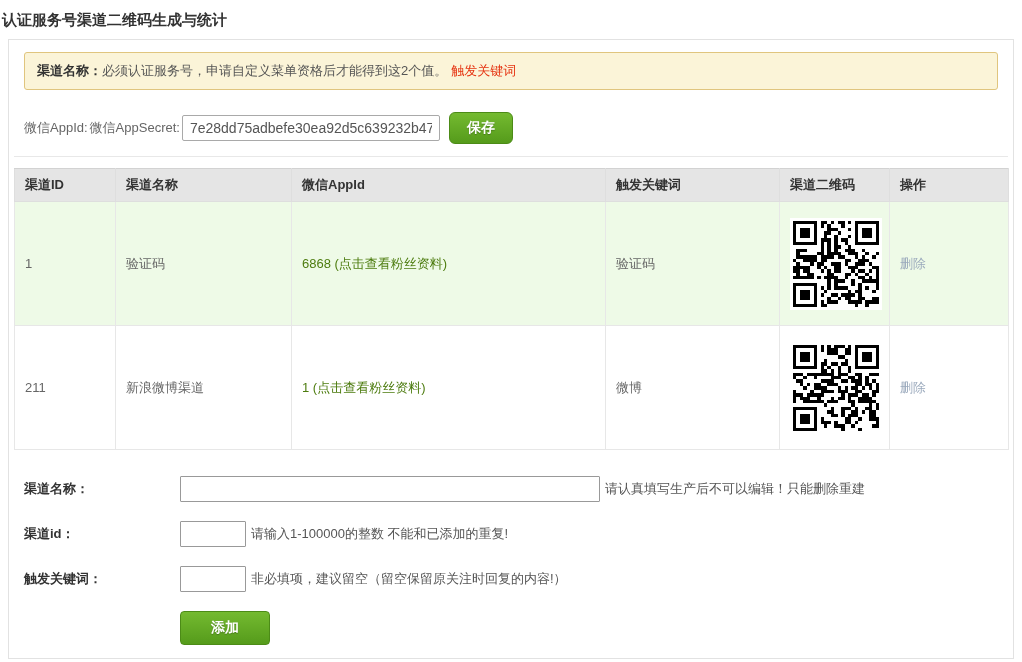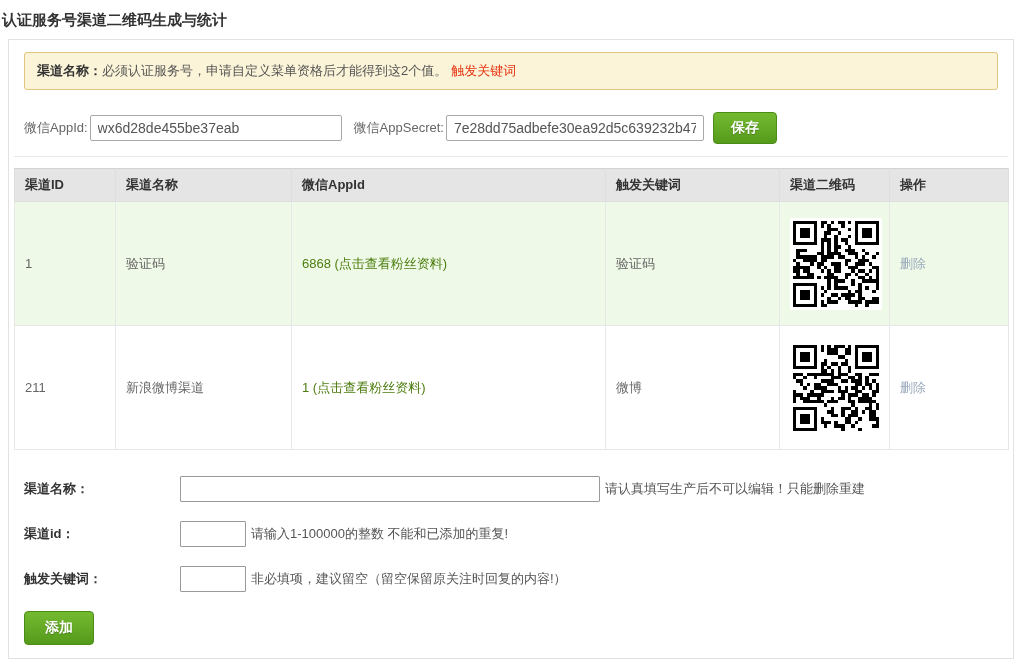--- a/index.html
+++ b/index.html
@@ -33,21 +33,21 @@
     font-family:"Liberation Sans","DejaVu Sans",sans-serif;
   }
   #appid-input { width:252px; margin-right:12px; }
   #appsecret-input { width:258px; }
   .btn-green {
     display:inline-block; color:#fff; font-weight:bold; font-size:14px;
     background:linear-gradient(#74ba30, #559b1b);
     border:1px solid #4c8b17; border-radius:4px;
     padding:6px 17px; cursor:pointer; text-shadow:0 1px 1px rgba(0,0,0,.25);
   }
-  #save-button { margin-left:9px; }
+  #save-button { margin-left:9px;border-radius:6px; }
   table.channels {
     width:994px; margin:11px 0 0 0; border-collapse:collapse;
     font-size:13px; color:#666; table-layout:fixed;
   }
   table.channels th {
     background:#e5e5e5; border:1px solid #dedede; border-top-color:#d2d2d2;
     text-align:left; font-weight:bold; color:#333; padding:7px 10px;
   }
   table.channels td {
     border:1px solid #e7e7e7; padding:8px 10px; vertical-align:middle;
@@ -62,36 +62,35 @@
   .add-form { margin:26px 0 0 10px; font-size:13px; }
   .form-row { display:flex; align-items:center; margin-bottom:19px; }
   .form-row .flabel { width:156px; font-weight:bold; color:#333; }
   .form-row input {
     border:1px solid #999; border-radius:1px; height:26px; padding:2px 6px;
     font-size:13px; font-family:"Liberation Sans","DejaVu Sans",sans-serif;
   }
   #name-input { width:420px; }
   .small-input { width:66px; }
   .hint { color:#555; margin-left:5px; }
-  #add-button { padding:7px 20px; }
+  #add-button { margin-left:156px; padding:7px 30px; }
 </style>
 </head>
 <body>
 
 <div class="page-title">认证服务号渠道二维码生成与统计</div>
 
 <div class="container">
 
   <div class="notice">
     <b>渠道名称：</b><span>必须认证服务号，申请自定义菜单资格后才能得到这2个值。</span><a>触发关键词</a>
   </div>
 
   <div class="cred-row">
     <label>微信AppId:</label>
-    <input id="appid-input" type="text" value="wx6d28de455be37eab" style="">
     <label>微信AppSecret:</label>
     <input id="appsecret-input" type="text" value="7e28dd75adbefe30ea92d5c639232b47" style="">
     <span class="btn-green" id="save-button">保存</span>
   </div>
 
   <table class="channels">
     <colgroup>
       <col style="width:101px">
         <col style="width:176px">
         <col style="width:314px">

